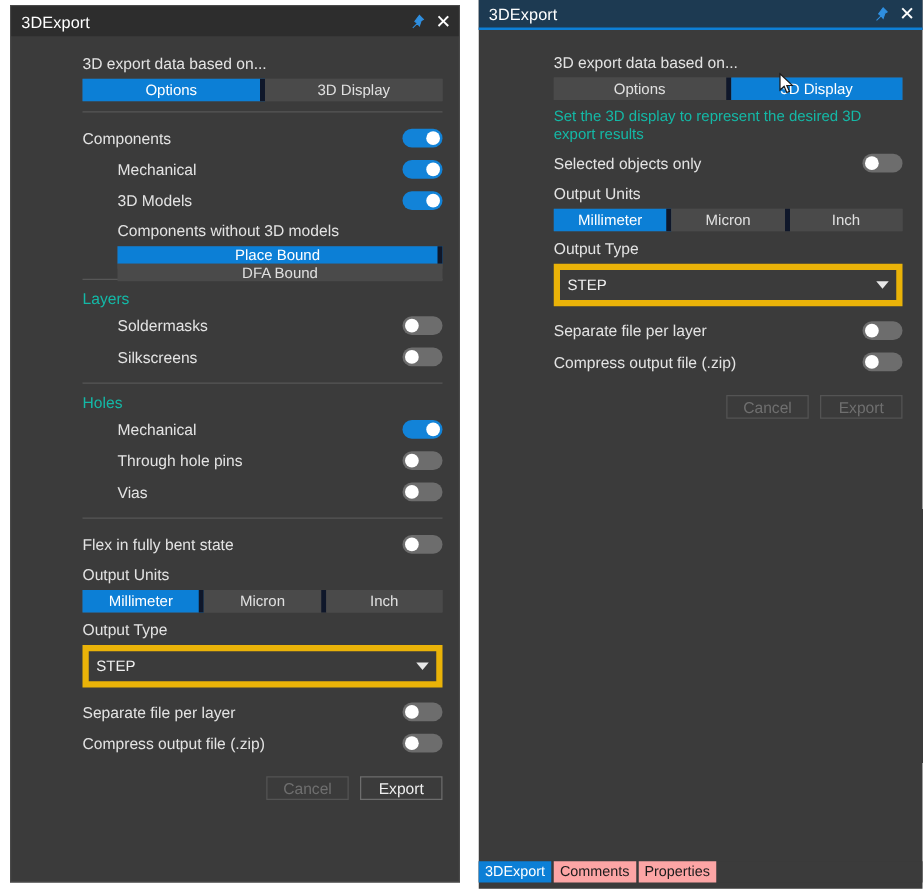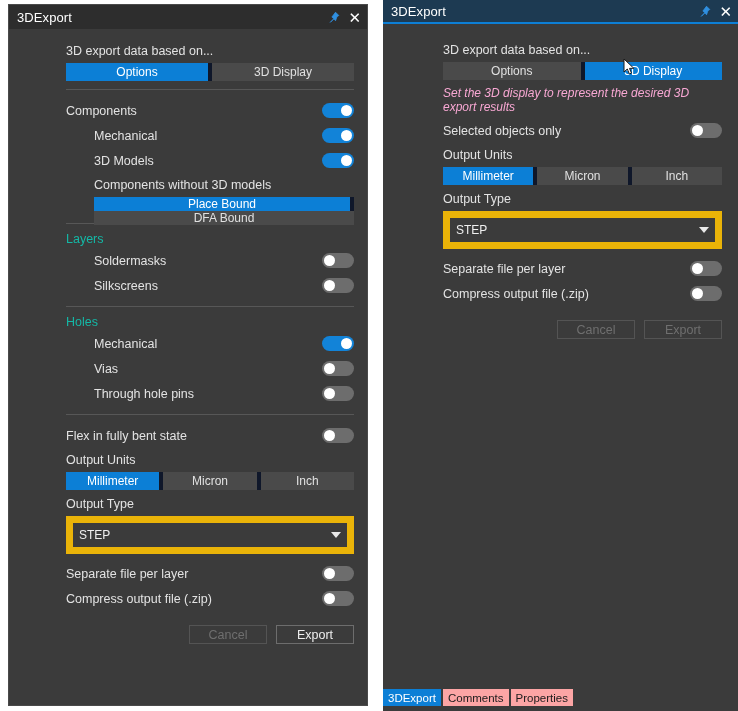--- a/index.html
+++ b/index.html
@@ -72,35 +72,35 @@
   .row.ind .rl{ padding-left:28px;}
 
   .tgl{ width:32px;height:15px;border-radius:8px;position:relative;
     background:#6d6d6d;flex:0 0 auto;}
   .tgl.on{ background:#1283d8;}
   .tgl .knob{ position:absolute;top:2px;left:2px;width:11px;height:11px;
     border-radius:50%;background:#ffffff;}
   .tgl.on .knob{ left:19px;}
 
   
-  .dd{ height:19px;border:7px solid #eab308;background:#3b3b3b;
+  .dd{ height:19px;border:5px solid #eab308;background:#3b3b3b;
     display:flex;align-items:center;padding:12px 6px;margin:2px 0 7px 0;
     font-size:12px;color:#efefef;box-sizing:border-box;}
   .dd .ddv{flex:1;}
   .dd .cv{ width:0;height:0;border-left:5px solid transparent;
     border-right:5px solid transparent;border-top:6px solid #e8e8e8;}
 
   
   .btnrow{ display:flex;justify-content:flex-end;gap:9px;margin-top:14px;}
-  .btn{ width:78px;height:19px;display:flex;align-items:center;justify-content:center;
+  .btn{ width:66px;height:19px;display:flex;align-items:center;justify-content:center;
     font-size:12.5px;border:1px solid #6d6d6d;background:#3b3b3b;color:#eeeeee;
     box-sizing:border-box;}
   .btn.disabled{ color:#6f6f6f;border-color:#545454;}
 
-  .helptext{font-size:12px;color:#f9a8d4;margin:4px 0 4px 0;font-style:italic;}
+  .helptext{font-size:12px;color:#14b8a6;margin:4px 0 4px 0;}
 
   
   #tabstrip{ position:absolute;left:383px;bottom:5px;width:355px;height:17px;
     display:flex;align-items:stretch;background:#3b3b3b;}
   #tabstrip .tab{ display:flex;align-items:center;padding:0 5px;font-size:11.5px;
     background:#fca5a5;color:#1b1b1b;margin-right:2px;}
   #tabstrip .tab.sel{ background:#0c7fd6;color:#ffffff;}
 
   
   #cursor{ position:absolute;left:623px;top:58px;width:12px;height:18px;pointer-events:none;}
@@ -177,27 +177,27 @@
       <div class="divider"></div>
 
       <div class="grouphdr">Holes</div>
       <div class="row ind">
         <span class="rl">Mechanical</span>
         <span class="tgl on">
             <span class="knob"></span>
           </span>
       </div>
       <div class="row ind">
+        <span class="rl">Through hole pins</span>
+        <span class="tgl">
+            <span class="knob"></span>
+          </span>
+      </div>
+      <div class="row ind">
         <span class="rl">Vias</span>
-        <span class="tgl">
-            <span class="knob"></span>
-          </span>
-      </div>
-      <div class="row ind">
-        <span class="rl">Through hole pins</span>
         <span class="tgl">
             <span class="knob"></span>
           </span>
       </div>
 
       <div class="divider"></div>
 
       <div class="row">
         <span class="rl">Flex in fully bent state</span>
         <span class="tgl">

